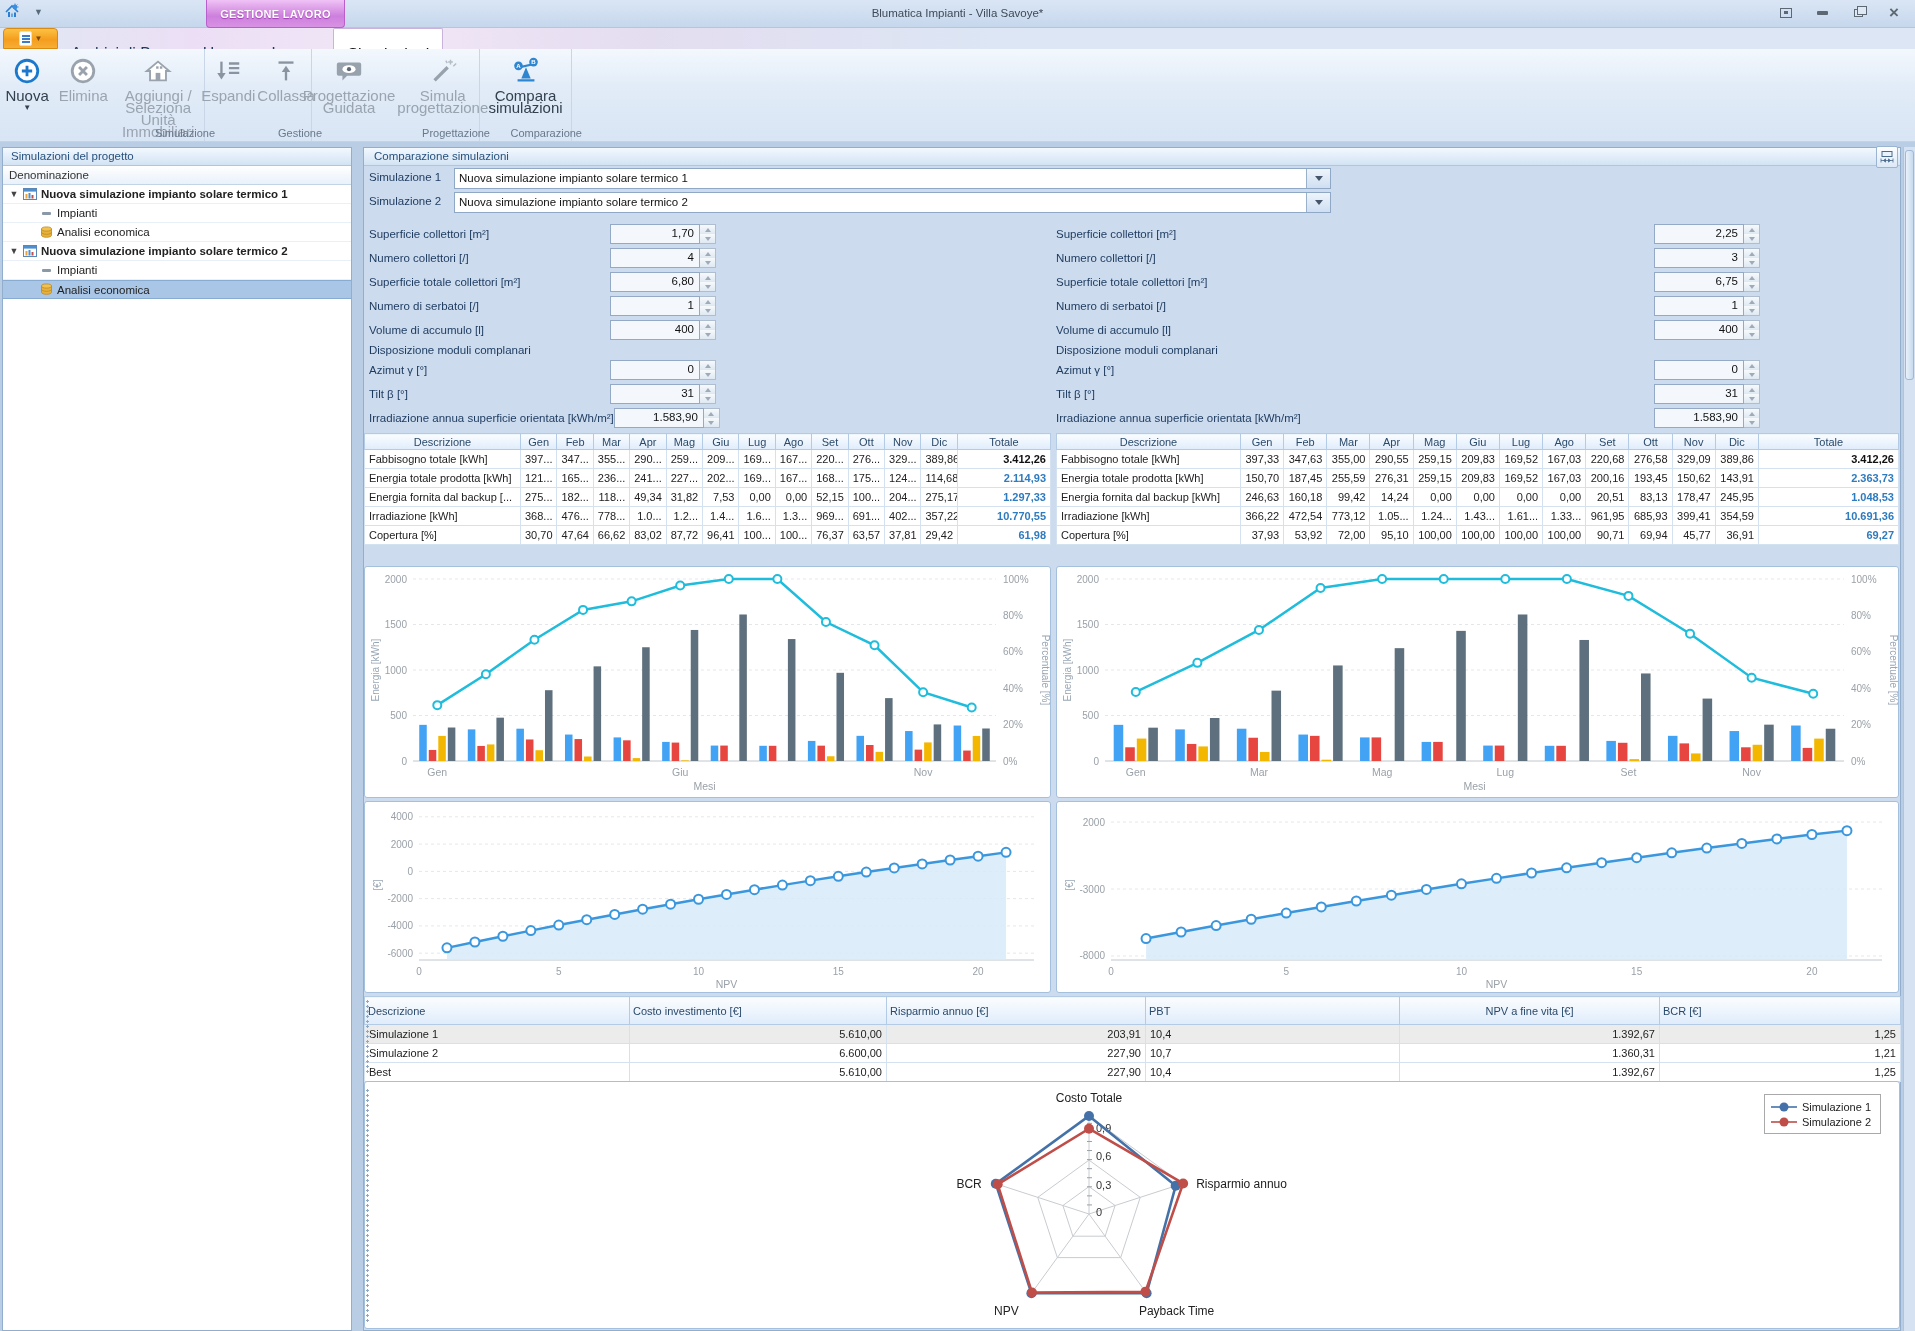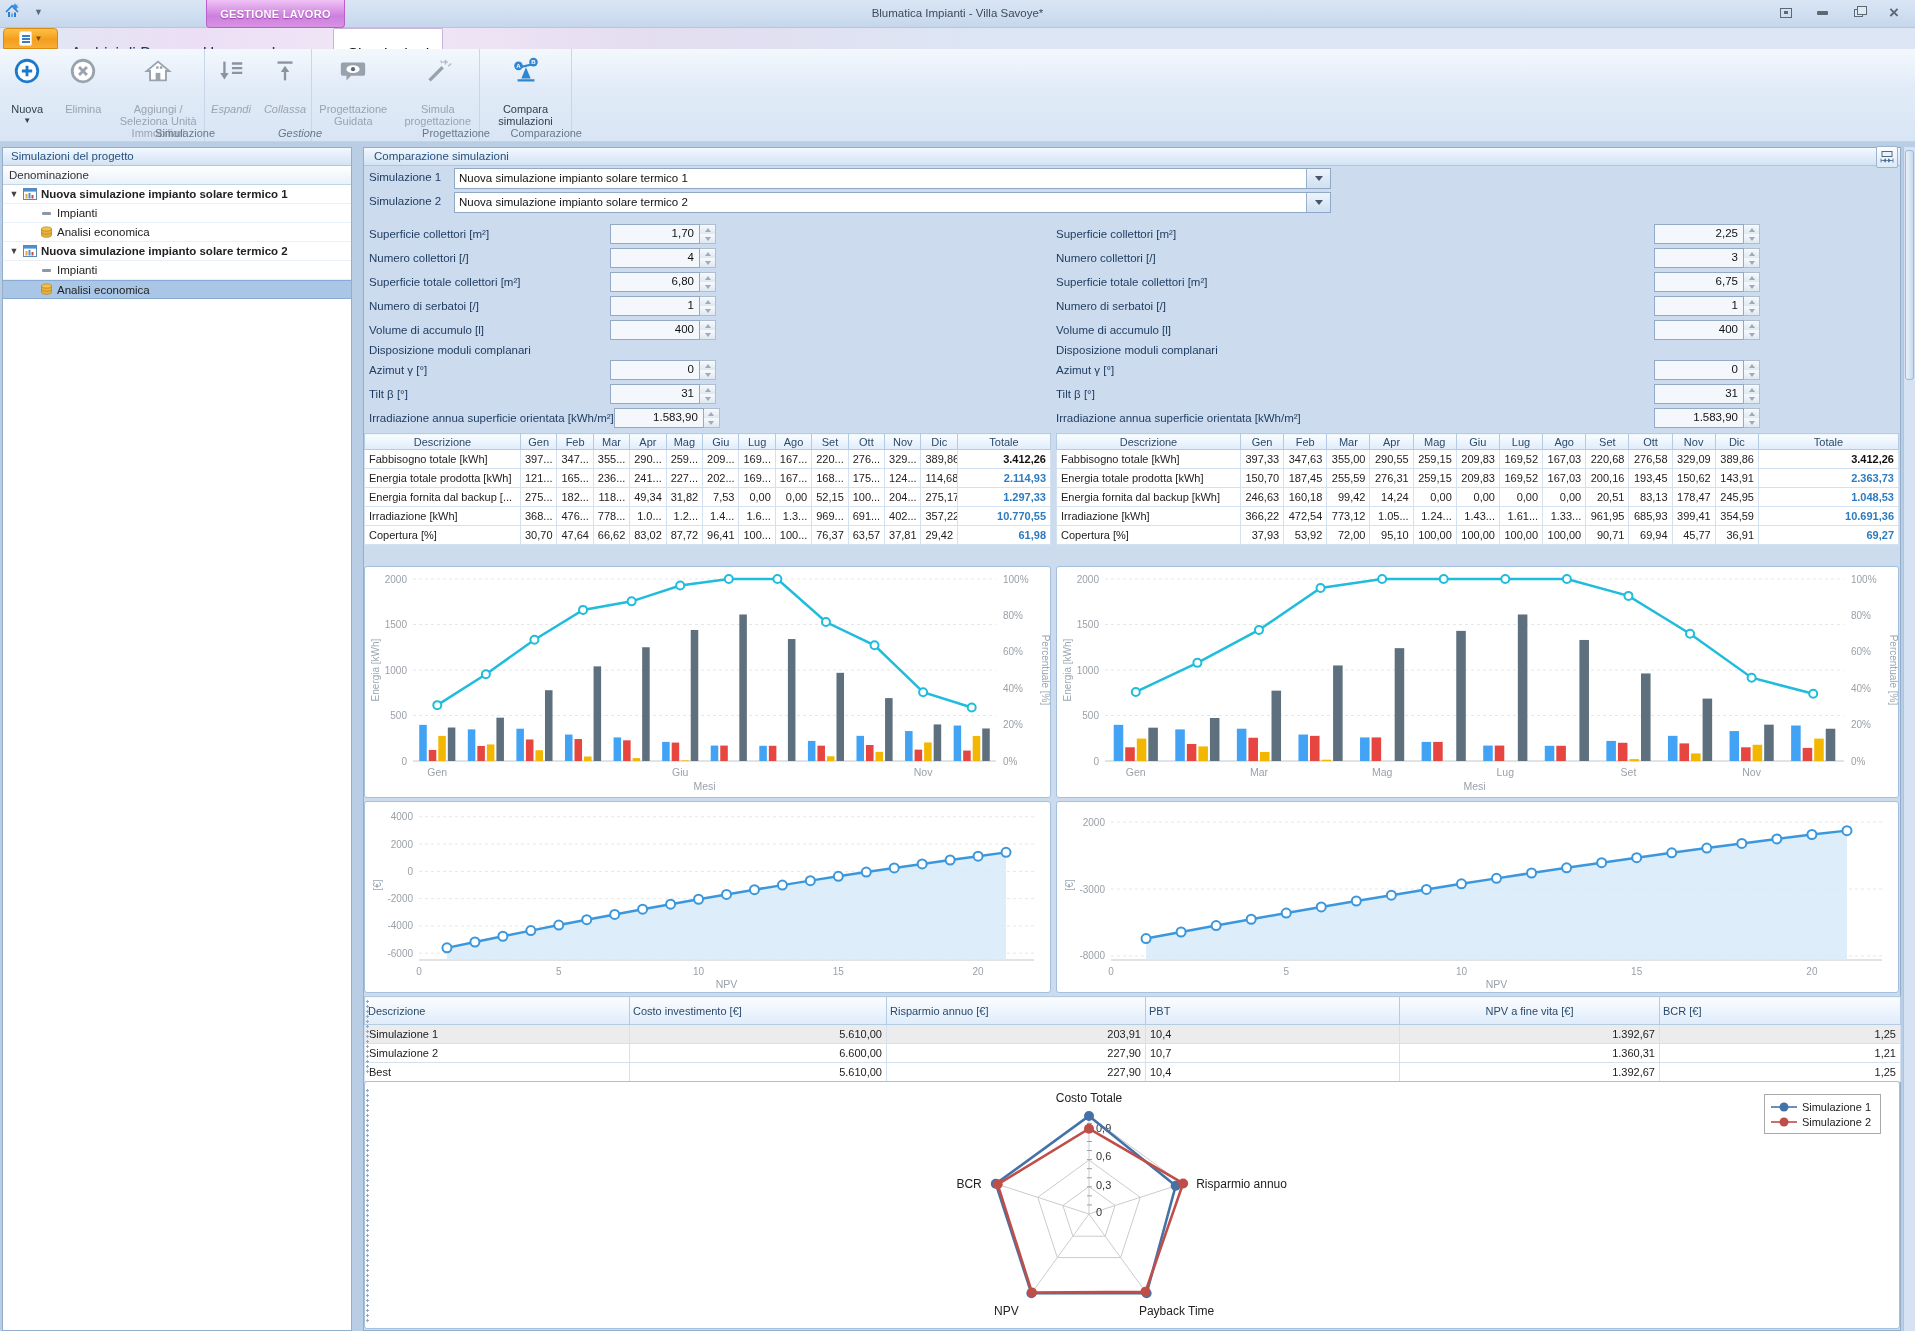--- a/index.html
+++ b/index.html
@@ -41,21 +41,21 @@
 
   
   .ribbon { position:absolute; left:0; top:49px; width:1915px; height:93px;
     background:linear-gradient(#f3f8fd,#e2ecf8 40%,#d8e5f4); border-bottom:1px solid #c3d2e5; }
   .rgroup { position:absolute; top:0; bottom:0; border-right:1px solid #c9d6e8; }
   .rlabel { position:absolute; bottom:2px; left:11px; width:100%; text-align:right; font-size:11px; color:#68788c; }
   .rbtns { position:absolute; left:0; top:3px; right:0; display:flex; justify-content:center; gap:2px; }
   .rbtn { width:58px; min-height:68px; display:flex; flex-direction:column; align-items:center; padding-top:3px; border-radius:3px; }
   .rbtn.wide { width:98px; }
   .rbtn .ric { width:32px; height:32px; display:flex; align-items:center; justify-content:center; }
-  .rbtn .rtxt { font-size:11px; text-align:center; line-height:12px; margin-top:16px; color:#33404e; }
+  .rbtn .rtxt { font-size:15px; text-align:center; line-height:12px; margin-top:3px; color:#33404e; }
   .rbtn.disabled .rtxt { color:#9aa4b0; }
   .rbtn .menu-arrow { font-size:8px; color:#33404e; margin-top:1px; }
 
   
   .sidebar { position:absolute; left:2px; top:147px; width:350px; bottom:0; background:#fff; border:1px solid #93aecd; }
   .phdr { height:18px; background:linear-gradient(#f2f8fe,#d3e3f4); border-bottom:1px solid #aec6e0;
     font-size:11.5px; color:#28517e; line-height:17px; padding-left:8px; }
   .colhdr { height:19px; background:linear-gradient(#ffffff,#e9f1fa); border-bottom:1px solid #c3d4e6;
     font-size:11.5px; color:#333; line-height:18px; padding-left:6px; }
   .trow { height:19px; display:flex; align-items:center; font-size:11.5px; border-bottom:1px solid #e9f0f8; cursor:default; }
@@ -191,21 +191,21 @@
               <rect x="13.5" y="18" width="5" height="8" fill="#9aa3ad"></rect>
               <rect x="14" y="11" width="2.6" height="2.6" fill="#9aa3ad"></rect>
               <rect x="18" y="11" width="2.6" height="2.6" fill="#9aa3ad"></rect>
             </svg>
           </span>
           <span class="rtxt">Aggiungi / Seleziona Unità Immobiliari</span>
         </div>
       </div>
       <div class="rlabel">Simulazione</div>
     </div>
-    <div class="rgroup" style="left: 205px; width: 107px; font-style: italic;">
+    <div class="rgroup" style="left: 205px; width: 107px;">
       <div class="rbtns">
         <div class="rbtn disabled">
           <span class="ric">
             <svg width="30" height="30" viewBox="0 0 32 32">
               <path d="M9 6v15" stroke="#8a94a0" stroke-width="2.5"></path>
               <path d="M4.5 18 L9 25 L13.5 18 Z" fill="#8a94a0"></path>
               <path d="M17 8h11M17 13h11M17 18h11" stroke="#8a94a0" stroke-width="2.5"></path>
             </svg>
           </span>
           <span class="rtxt">Espandi</span>

